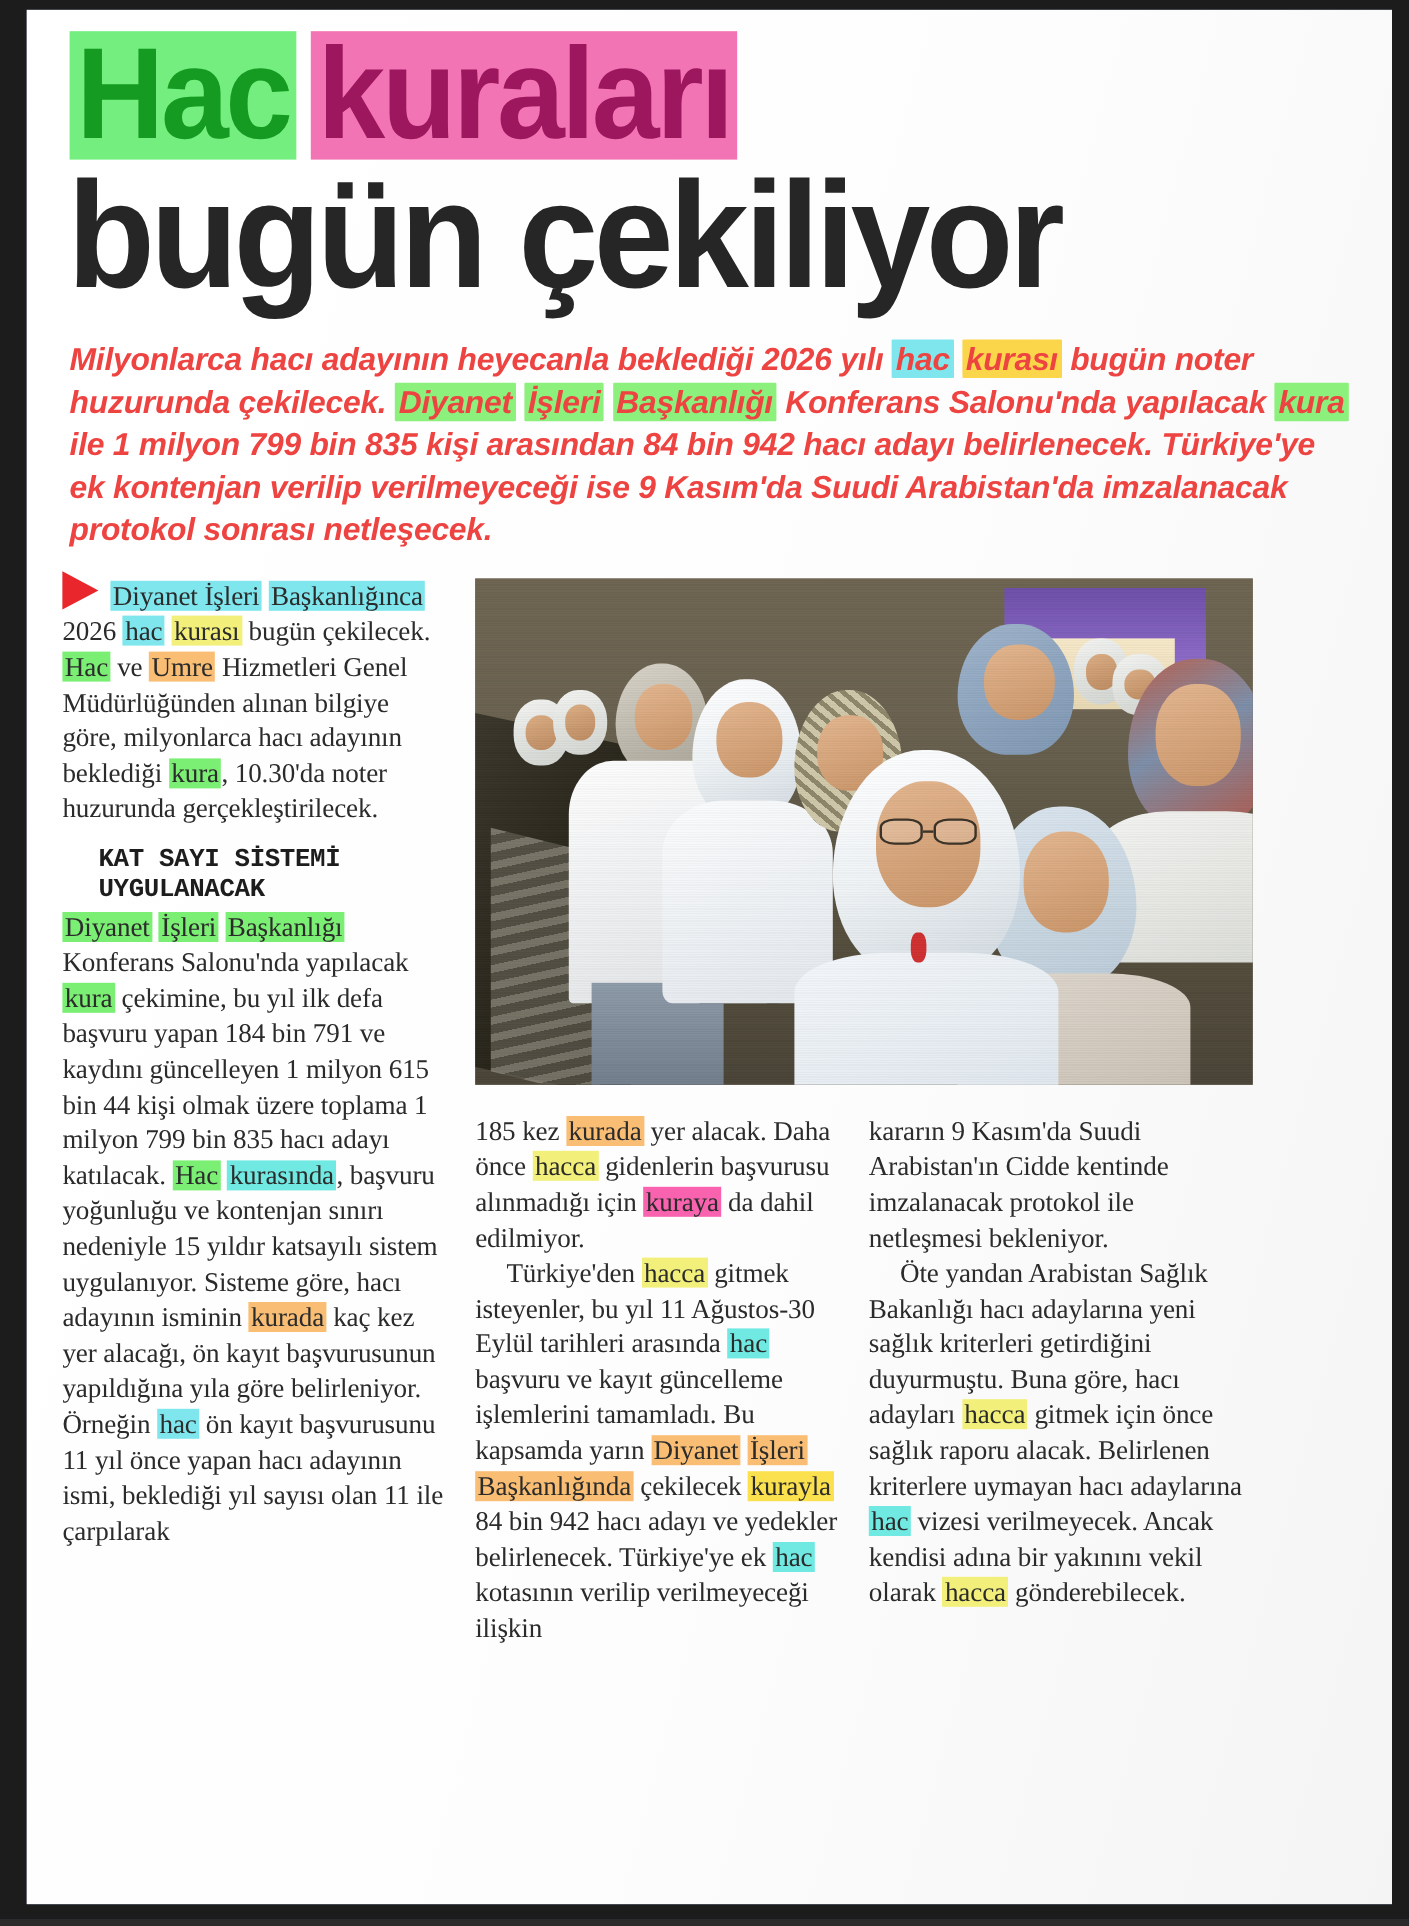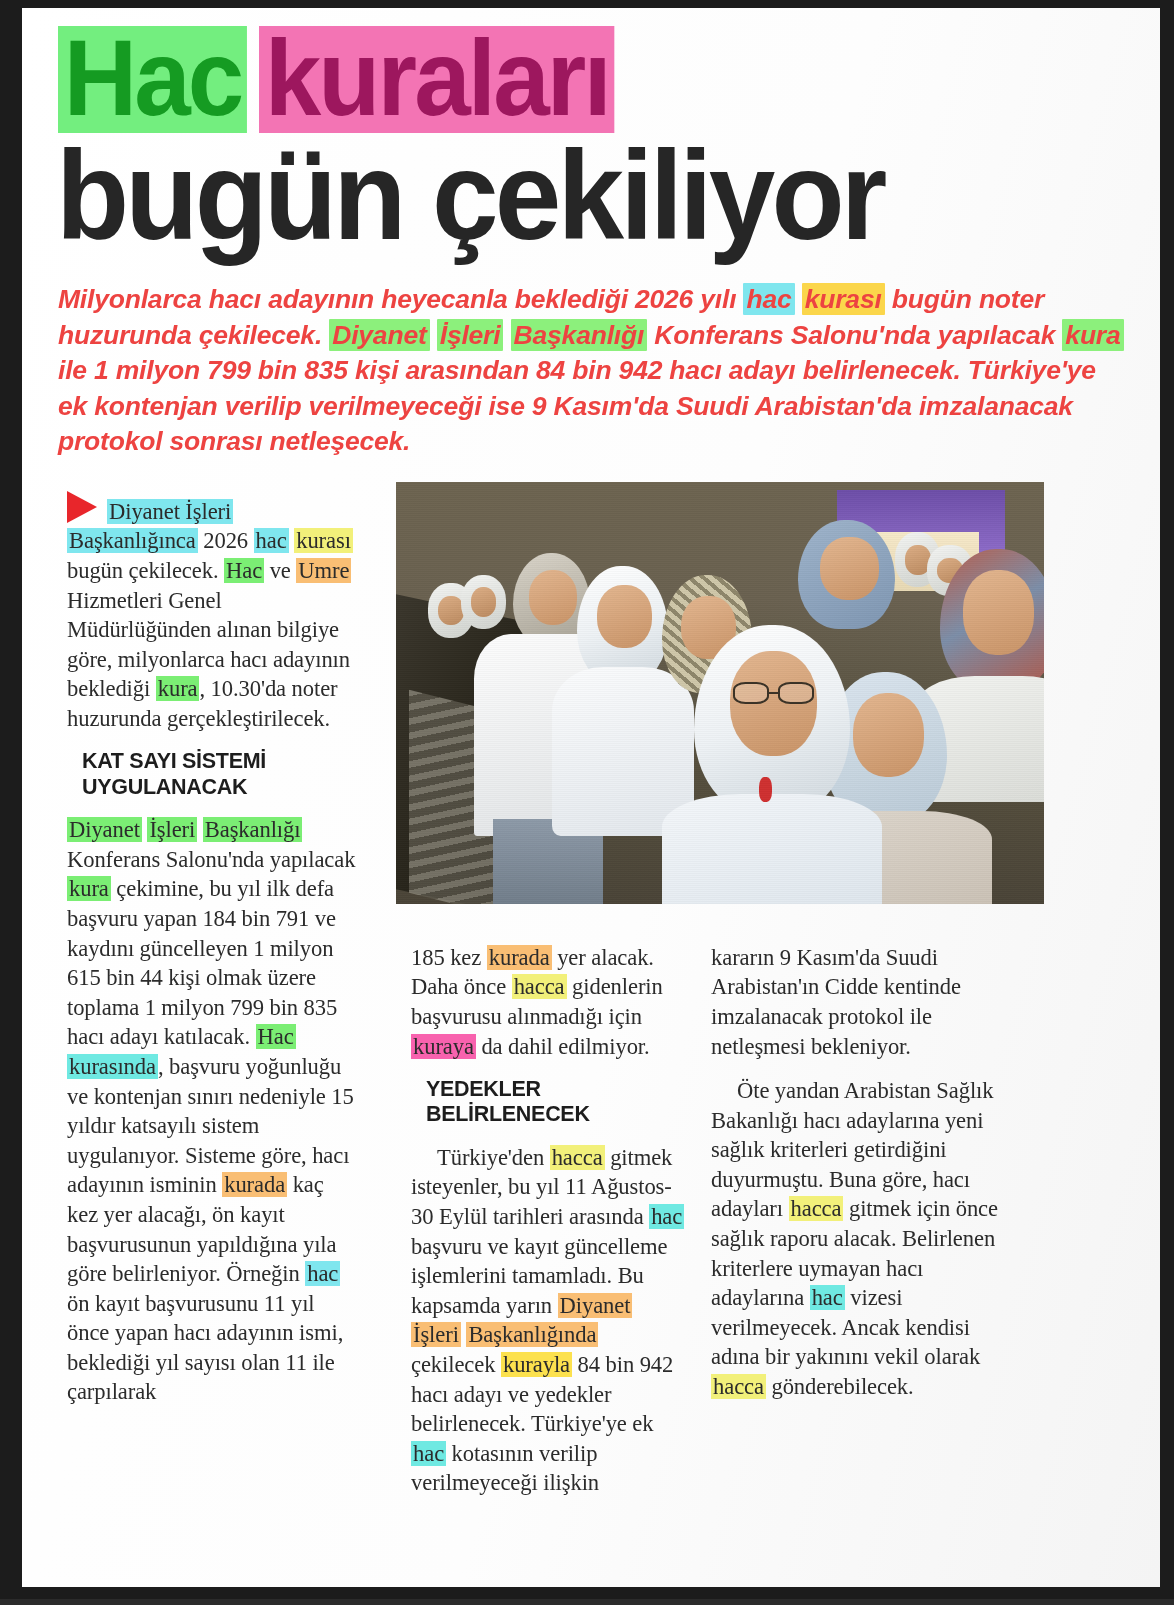--- a/index.html
+++ b/index.html
@@ -57,34 +57,34 @@
   .hl-softyellow{background:#F2F07A;}
   .hl-cyan2{background:#6FE9E2;}
 
   
   .cols{position:relative;}
   .col{
     position:absolute;
     font-size:22.6px;line-height:1.31;color:#2b2b2b;
     text-align:left;letter-spacing:-0.1px;
   }
-  .col p{margin:15px;}
+  .col p{margin:0;}
   .col .hl{padding:0 2px;}
   .subhead{
-    font-family:Liberation Sans, sans-serif;
+    font-family:Liberation Mono, monospace;
     font-weight:bold;font-size:21.5px;line-height:1.18;
     color:#1d1d1d;letter-spacing:-0.3px;
     margin:16px 0 2px 0;
   }
   .indent{padding-left:30px;}
 
   
   #col1{left:8px;top:0;width:320px;}
   #col2{left:352px;top:452px;width:305px;}
-  #col3{left:652px;top:452px;width:318px;}
+  #col3{left:680px;top:452px;width:318px;}
 
   
   .arrow{
     display:inline-block;width:0;height:0;vertical-align:-4px;
     border-top:16px solid transparent;border-bottom:16px solid transparent;
     border-left:30px solid #E8262B;margin-right:10px;
   }
 
   
   .photo{
@@ -257,24 +257,20 @@
         <div>KAT SAYI SİSTEMİ</div>
         <div>UYGULANACAK</div>
       </div>
 
       <p><span class="hl hl-green">Diyanet</span> <span class="hl hl-green">İşleri</span> <span class="hl hl-green">Başkanlığı</span><span> Konferans Salonu'nda yapılacak </span><span class="hl hl-green">kura</span><span> çekimine, bu yıl ilk defa başvuru yapan 184 bin 791 ve kaydını güncelleyen 1 milyon 615 bin 44 kişi olmak üzere toplama 1 milyon 799 bin 835 hacı adayı katılacak. </span><span class="hl hl-green">Hac</span> <span class="hl hl-cyan2">kurasında</span><span>, başvuru yoğunluğu ve kontenjan sınırı nedeniyle 15 yıldır katsayılı sistem uygulanıyor. Sisteme göre, hacı adayının isminin </span><span class="hl hl-orange">kurada</span><span> kaç kez yer alacağı, ön kayıt başvurusunun yapıldığına yıla göre belirleniyor. Örneğin </span><span class="hl hl-cyan">hac</span><span> ön kayıt başvurusunu 11 yıl önce yapan hacı adayının ismi, beklediği yıl sayısı olan 11 ile çarpılarak</span></p>
     </div>
 
     <div class="col" id="col2">
       <p><span>185 kez </span><span class="hl hl-orange">kurada</span><span> yer alacak. Daha önce </span><span class="hl hl-softyellow">hacca</span><span> gidenlerin başvurusu alınmadığı için </span><span class="hl hl-pink">kuraya</span><span> da dahil edilmiyor.</span></p>
 
-      <div class="subhead indent">
-        <div>YEDEKLER</div>
-        <div>BELİRLENECEK</div>
-      </div>
 
       <p><span style="padding-left:26px;">Türkiye'den </span><span class="hl hl-softyellow">hacca</span><span> gitmek isteyenler, bu yıl 11 Ağustos-30 Eylül tarihleri arasında </span><span class="hl hl-cyan2">hac</span><span> başvuru ve kayıt güncelleme işlemlerini tamamladı. Bu kapsamda yarın </span><span class="hl hl-orange">Diyanet</span> <span class="hl hl-orange">İşleri</span> <span class="hl hl-orange">Başkanlığında</span><span> çekilecek </span><span class="hl hl-gold">kurayla</span><span> 84 bin 942 hacı adayı ve yedekler belirlenecek. Türkiye'ye ek </span><span class="hl hl-cyan2">hac</span><span> kotasının verilip verilmeyeceği ilişkin</span></p>
     </div>
 
     <div class="col" id="col3">
       <p>kararın 9 Kasım'da Suudi Arabistan'ın Cidde kentinde imzalanacak protokol ile netleşmesi bekleniyor.</p>
 
 
       <p><span style="padding-left:26px;">Öte yandan Arabistan Sağlık Bakanlığı hacı adaylarına yeni sağlık kriterleri getirdiğini duyurmuştu. Buna göre, hacı adayları </span><span class="hl hl-softyellow">hacca</span><span> gitmek için önce sağlık raporu alacak. Belirlenen kriterlere uymayan hacı adaylarına </span><span class="hl hl-cyan2">hac</span><span> vizesi verilmeyecek. Ancak kendisi adına bir yakınını vekil olarak </span><span class="hl hl-softyellow">hacca</span><span> gönderebilecek.</span></p>
     </div>

